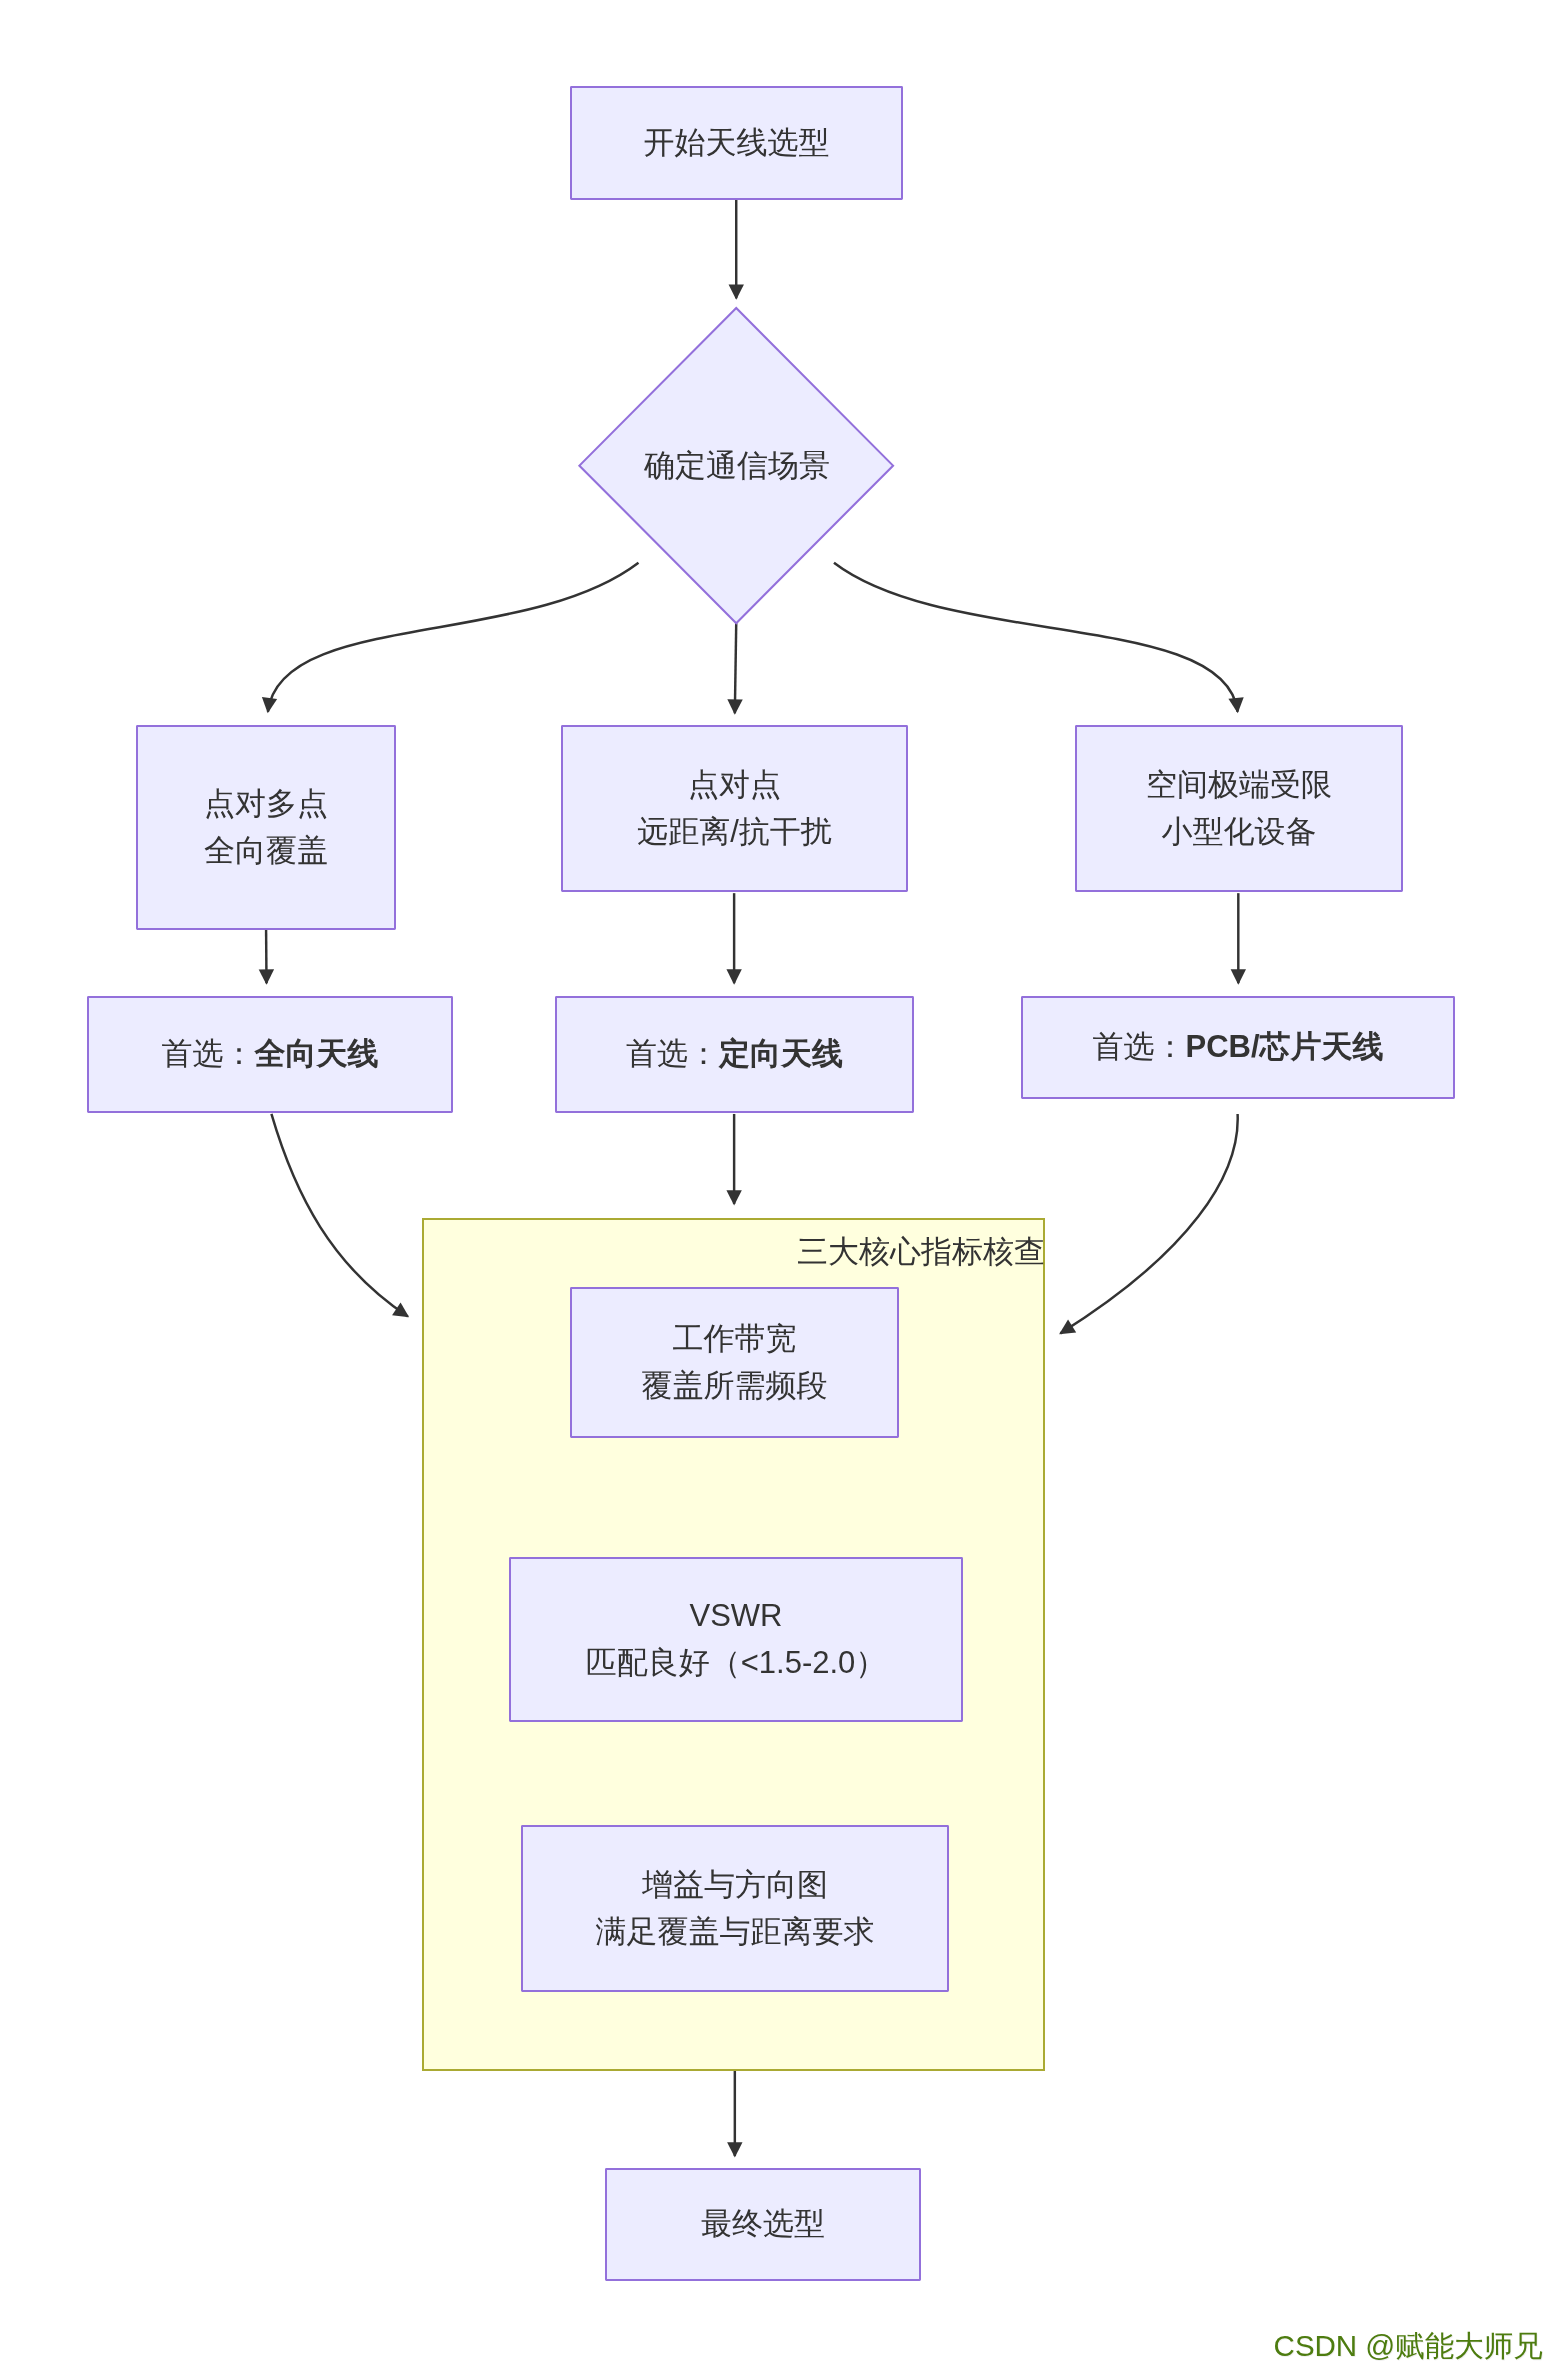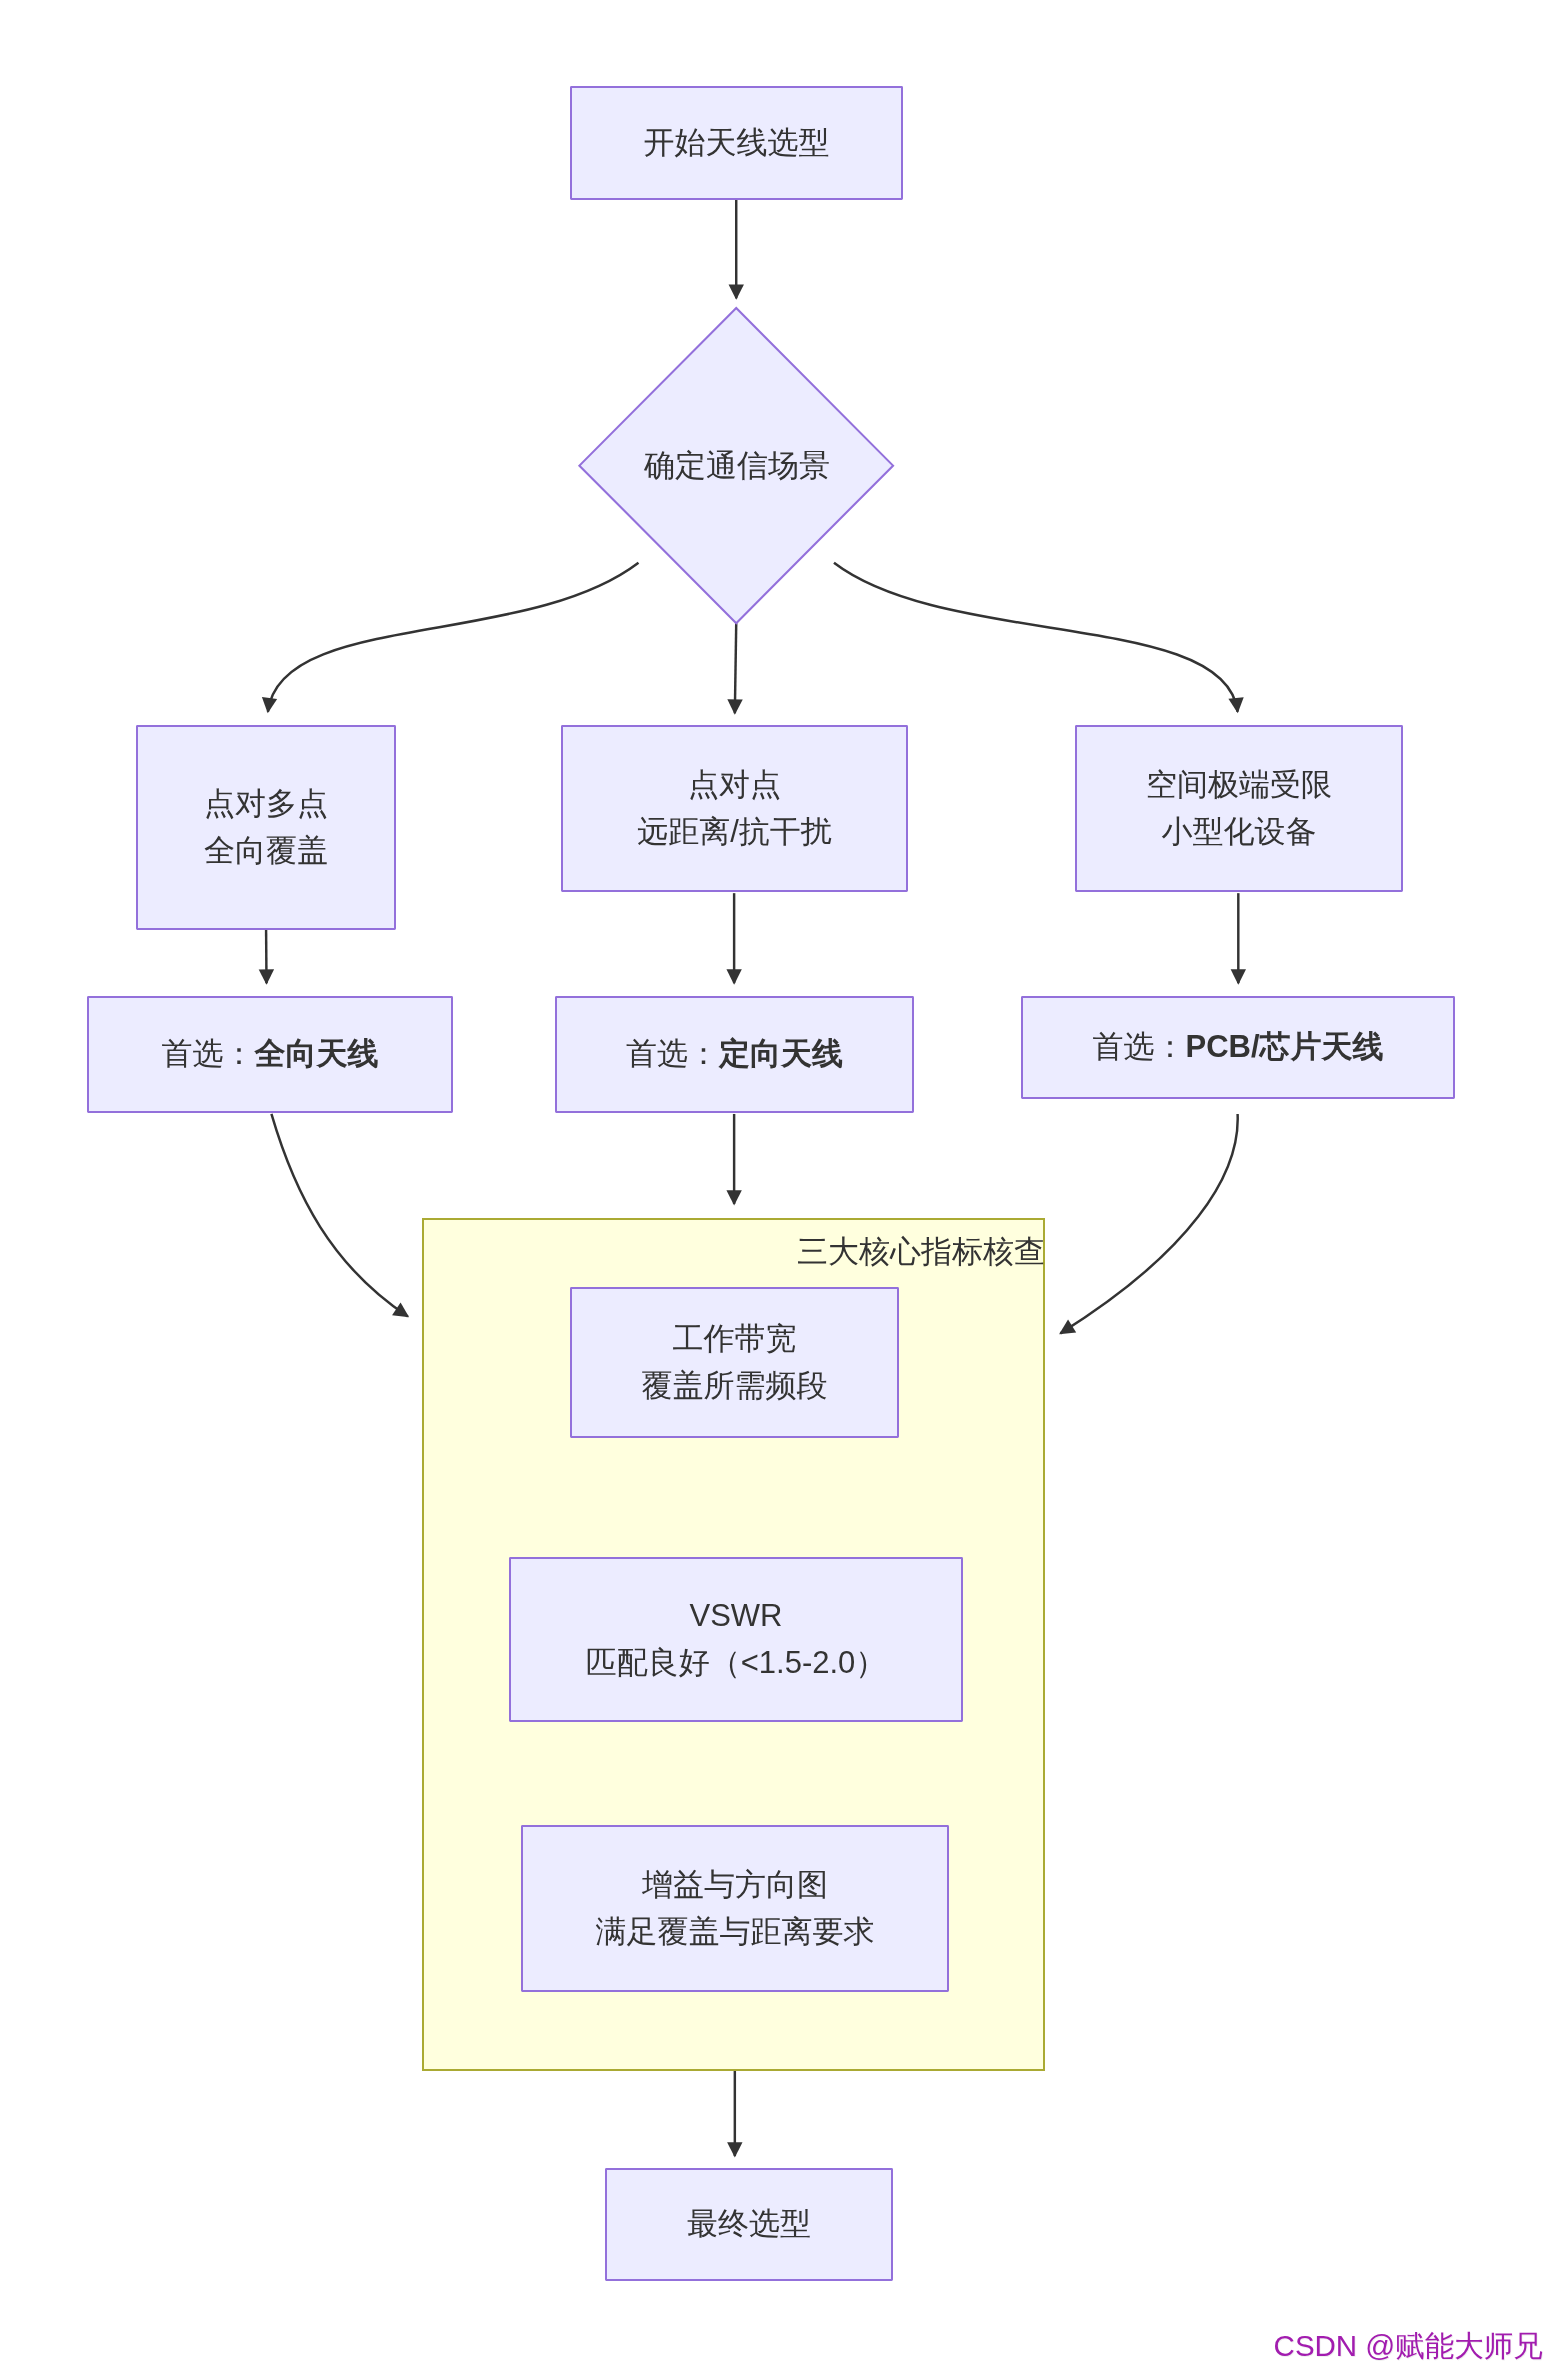--- a/index.html
+++ b/index.html
@@ -55,21 +55,21 @@
     text-align: right;
     font-size: 31px;
     line-height: 1.3;
     z-index: 3;
   }
   .watermark {
     position: absolute;
     right: 4.2px;
     bottom: 9.8px;
     font-size: 29.5px;
-    color: #a21caf;
+    color: #4d7c0f;
     text-shadow: 0.7px 0.7px 0 #efefef;
     z-index: 4;
     white-space: nowrap;
     text-align: right;
   }
   b { font-weight: bold; }
 </style>
 </head>
 <body>
 
@@ -147,20 +147,20 @@
   </div>
   <div class="node" style="left:509px; top:1557px; width:454px; height:165px;">
     <span class="line">VSWR</span>
     <span class="line">匹配良好（&lt;1.5-2.0）</span>
   </div>
   <div class="node" style="left:521px; top:1825px; width:428px; height:167px;">
     <span class="line">增益与方向图</span>
     <span class="line">满足覆盖与距离要求</span>
   </div>
 
-  <div class="node" style="left:605px; top:2168px; width:288px; height:113px;">
+  <div class="node" style="left:605px; top:2168px; width:316px; height:113px;">
     <span class="line">最终选型</span>
   </div>
 
   <div class="watermark">CSDN @赋能大师兄</div>
 
 </div>
 
 
 </body></html>

